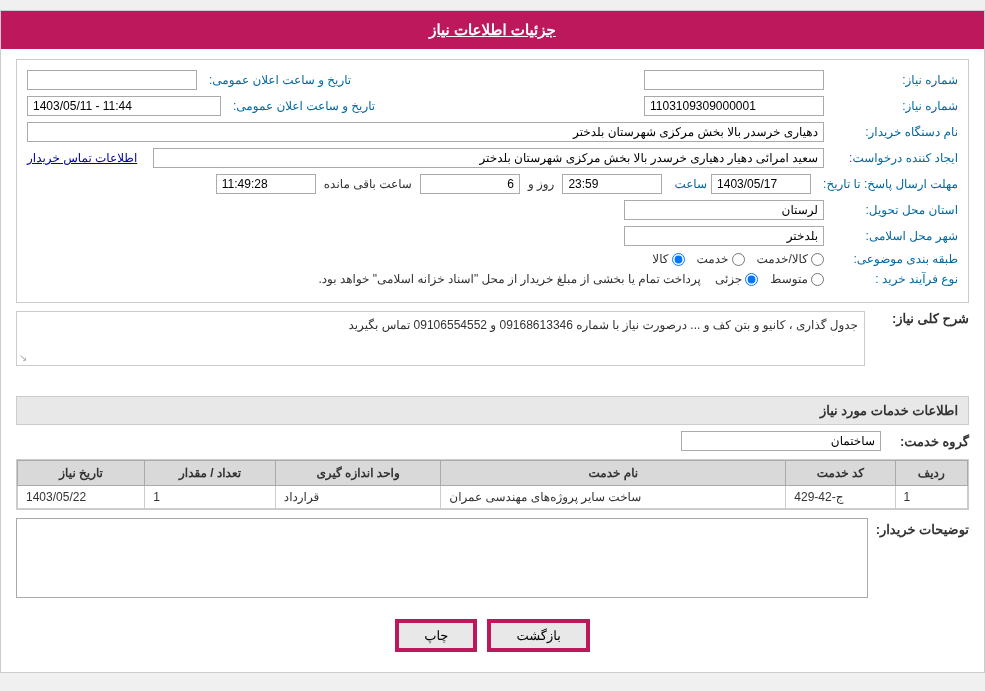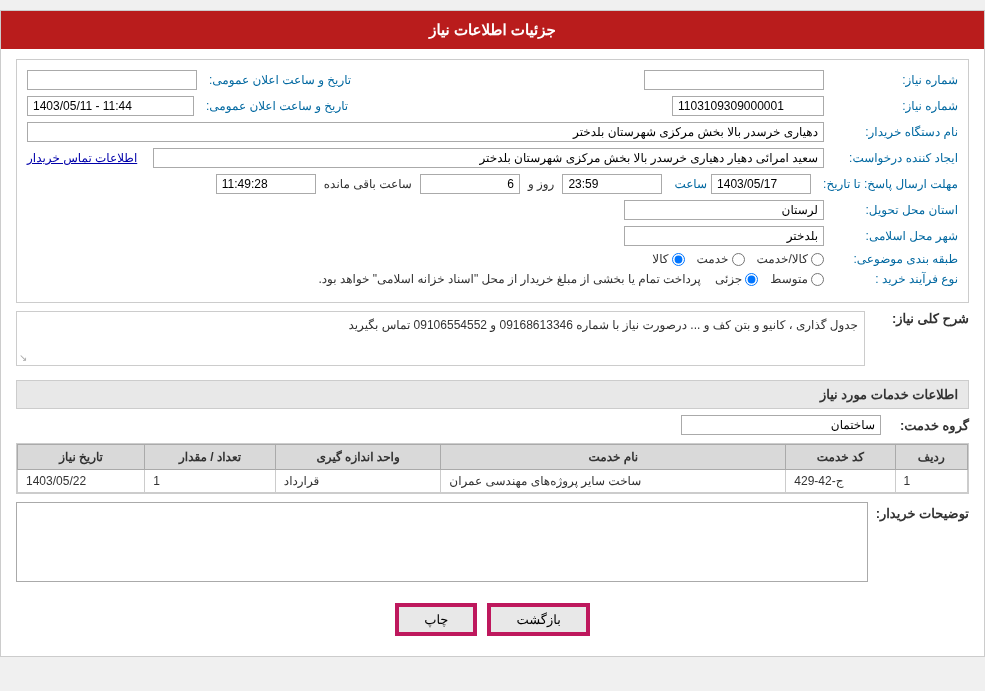--- a/index.html
+++ b/index.html
@@ -10,26 +10,27 @@
       direction: rtl;
       color: #333;
     }
     .page-wrapper {
       max-width: 985px;
       margin: 10px auto;
       background: #fff;
       border: 1px solid #ccc;
     }
     .header-bar {
-      background: #b91c1c;
+      background: #be185d;
       color: #fff;
       text-align: center;
       padding: 10px 0;
       font-size: 15px;
       font-weight: bold;
+      text-decoration: underline;
     }
     .content {
       padding: 10px 15px;
     }
     .form-section {
       border: 1px solid #ccc;
       padding: 10px;
       margin-bottom: 8px;
       background: #fff;
     }
@@ -158,21 +159,21 @@
     }
     .group-label {
       font-weight: bold;
       font-size: 13px;
       min-width: 80px;
       text-align: right;
     }
     .sharh-box {
       border: 1px solid #ccc;
       padding: 8px;
-      margin-bottom: 6px;
+      margin-bottom: 22px;
       min-height: 60px;
       font-size: 12px;
       text-align: right;
       direction: rtl;
       position: relative;
     }
     .sharh-text {
       direction: rtl;
       text-align: right;
       font-size: 12px;
@@ -201,24 +202,24 @@
       <div class="form-row">
         <span class="form-label">شماره نیاز:</span>
         <input type="text" class="input-box input-box-medium" value="" style="width: 180px; direction: ltr;">
         <span style="flex:1; text-align:center;"></span>
         <span class="form-label" style="min-width:auto;">تاریخ و ساعت اعلان عمومی:</span>
         <input type="text" class="input-box" style="width: 170px; direction: ltr;" value="">
       </div>
 
       <div class="form-row">
         <span class="form-label">شماره نیاز:</span>
-        <input type="text" class="input-box" style="width: 152px; direction: ltr;" value="1103109309000001">
+        <input type="text" class="input-box" style="width: 180px; direction: ltr;" value="1103109309000001">
         <span style="flex:1;"></span>
         <span class="form-label" style="min-width:auto;">تاریخ و ساعت اعلان عمومی:</span>
-        <input type="text" class="input-box" style="width: 167px; direction: ltr;" value="1403/05/11 - 11:44">
+        <input type="text" class="input-box" style="width: 194px; direction: ltr;" value="1403/05/11 - 11:44">
       </div>
 
       <div class="form-row">
         <span class="form-label">نام دستگاه خریدار:</span>
         <input type="text" class="input-box" style="flex: 1 1 0%;" value="دهیاری خرسدر بالا بخش مرکزی شهرستان بلدختر">
       </div>
 
       <div class="form-row">
         <span class="form-label">ایجاد کننده درخواست:</span>
         <input type="text" class="input-box" style="flex: 1 1 0%;" value="سعید امرائی دهیار دهیاری خرسدر بالا بخش مرکزی شهرستان بلدختر">

